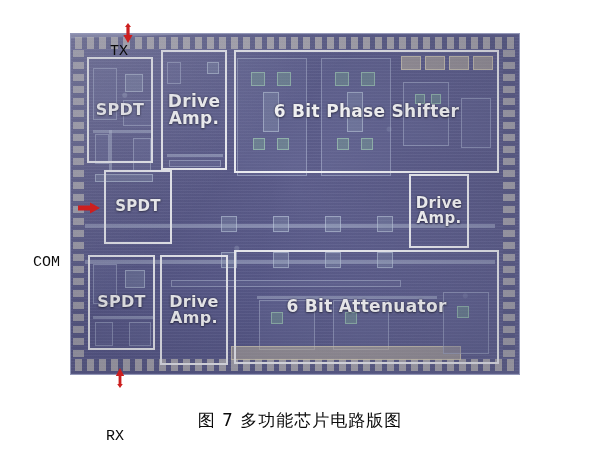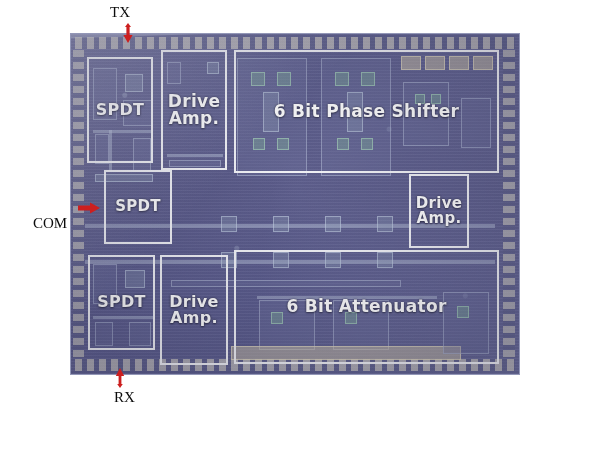--- a/index.html
+++ b/index.html
@@ -108,24 +108,25 @@
     font-weight: bold;
     line-height: 1.03;
     letter-spacing: .3px;
     text-shadow: 0 0 2px rgba(40,40,60,.85), 0 1px 2px rgba(20,20,40,.6);
   }
   .region span { display: block; }
 
   
   .pin-label {
     position: absolute;
-    font-family: Liberation Serif, serif;
+    font-family: Liberation Mono, monospace;
     font-size: 15px;
     color: #0b0b0b;
     white-space: nowrap;
+    margin-top: 39px;
   }
   .arrow { position: absolute; }
 
   
   #caption {
     position: absolute;
     left: 0;
     top: 409px;
     width: 600px;
     text-align: center;
@@ -260,16 +261,17 @@
   </svg>
 
   <div class="pin-label" style="left:33px;top:215px;">COM</div>
   <svg class="arrow" style="left:78px;top:200px;" width="22" height="16" viewBox="0 0 22 16">
     <path d="M0 5.6 L12 5.6 L12 2.6 L22 8 L12 13.4 L12 10.4 L0 10.4 Z" fill="#cc1f1f"></path>
   </svg>
 
   <svg class="arrow" style="left:113px;top:368px;" width="14" height="20" viewBox="0 0 14 20">
     <path d="M7 0 L11.2 8 L8.4 8 L8.4 16 L9.8 16 L7 20 L4.2 16 L5.6 16 L5.6 8 L2.8 8 Z" fill="#cc1f1f"></path>
   </svg>
-  <div class="pin-label" style="left:114px;top:389px;">RX</div>
-
+  <div class="pin-label" style="left:106px;top:389px;">RX</div>
+
+  <div id="caption">图 7  多功能芯片电路版图</div>
 
 </div>
 
 </body></html>

